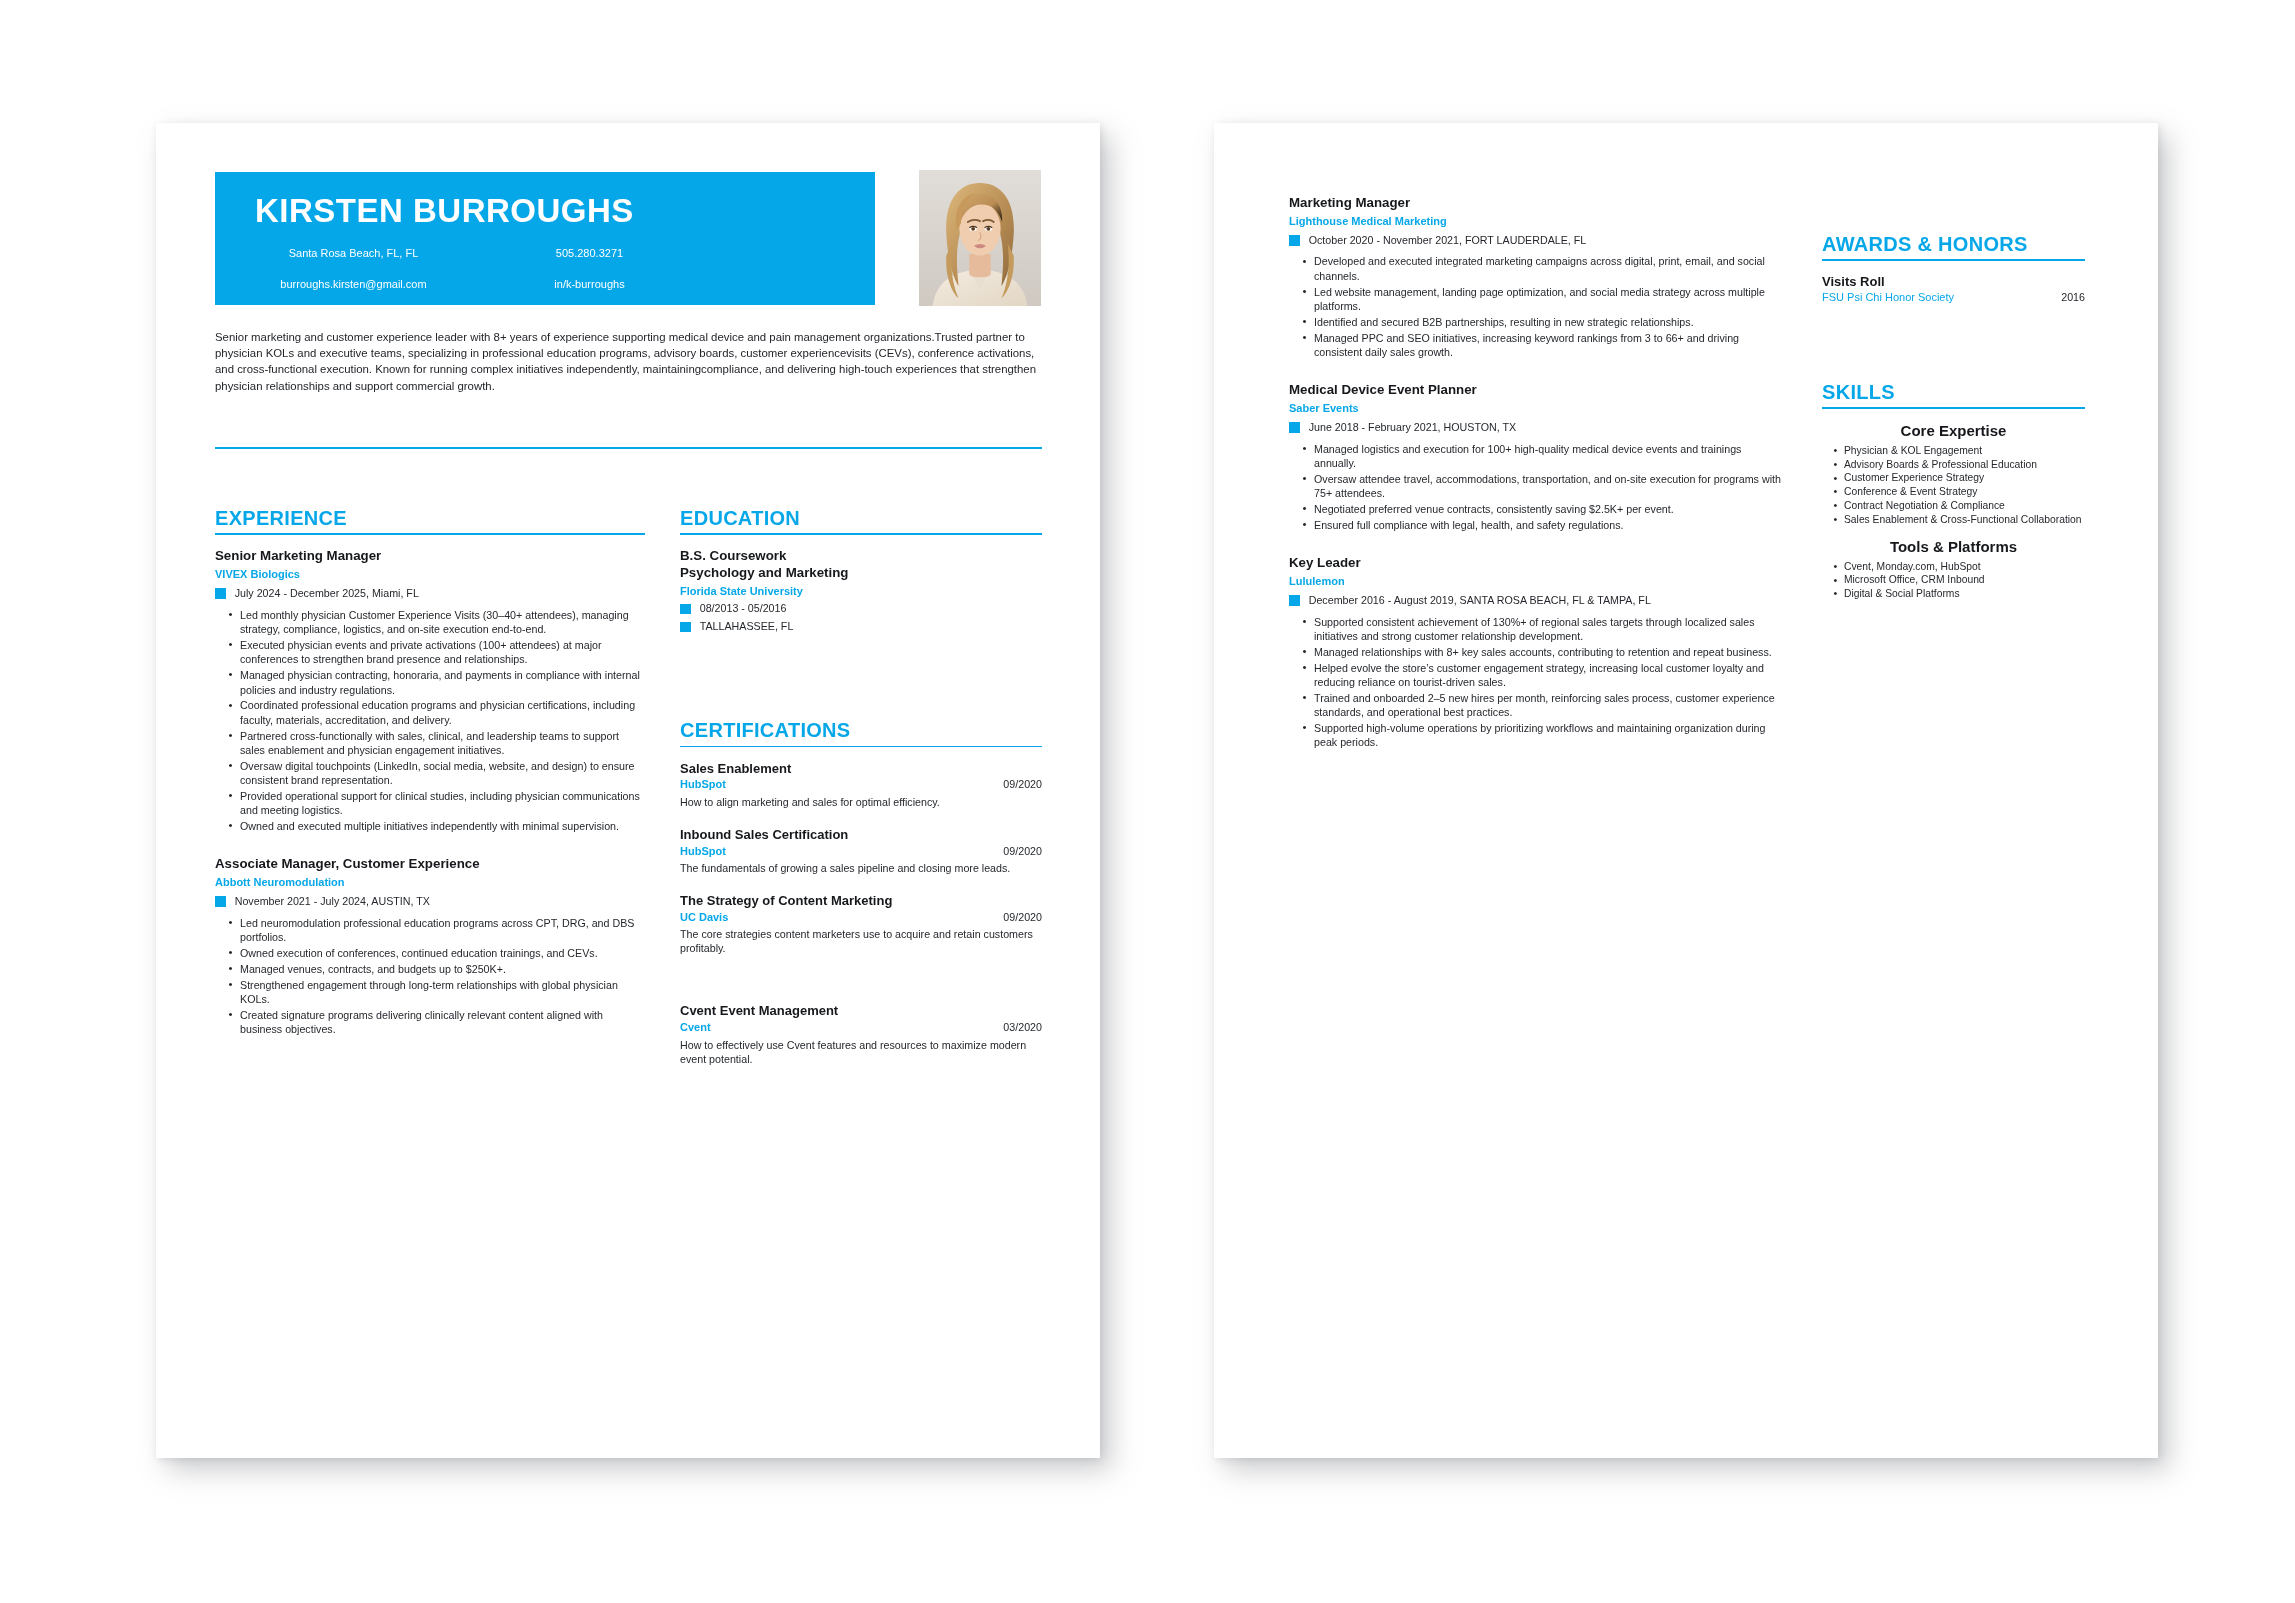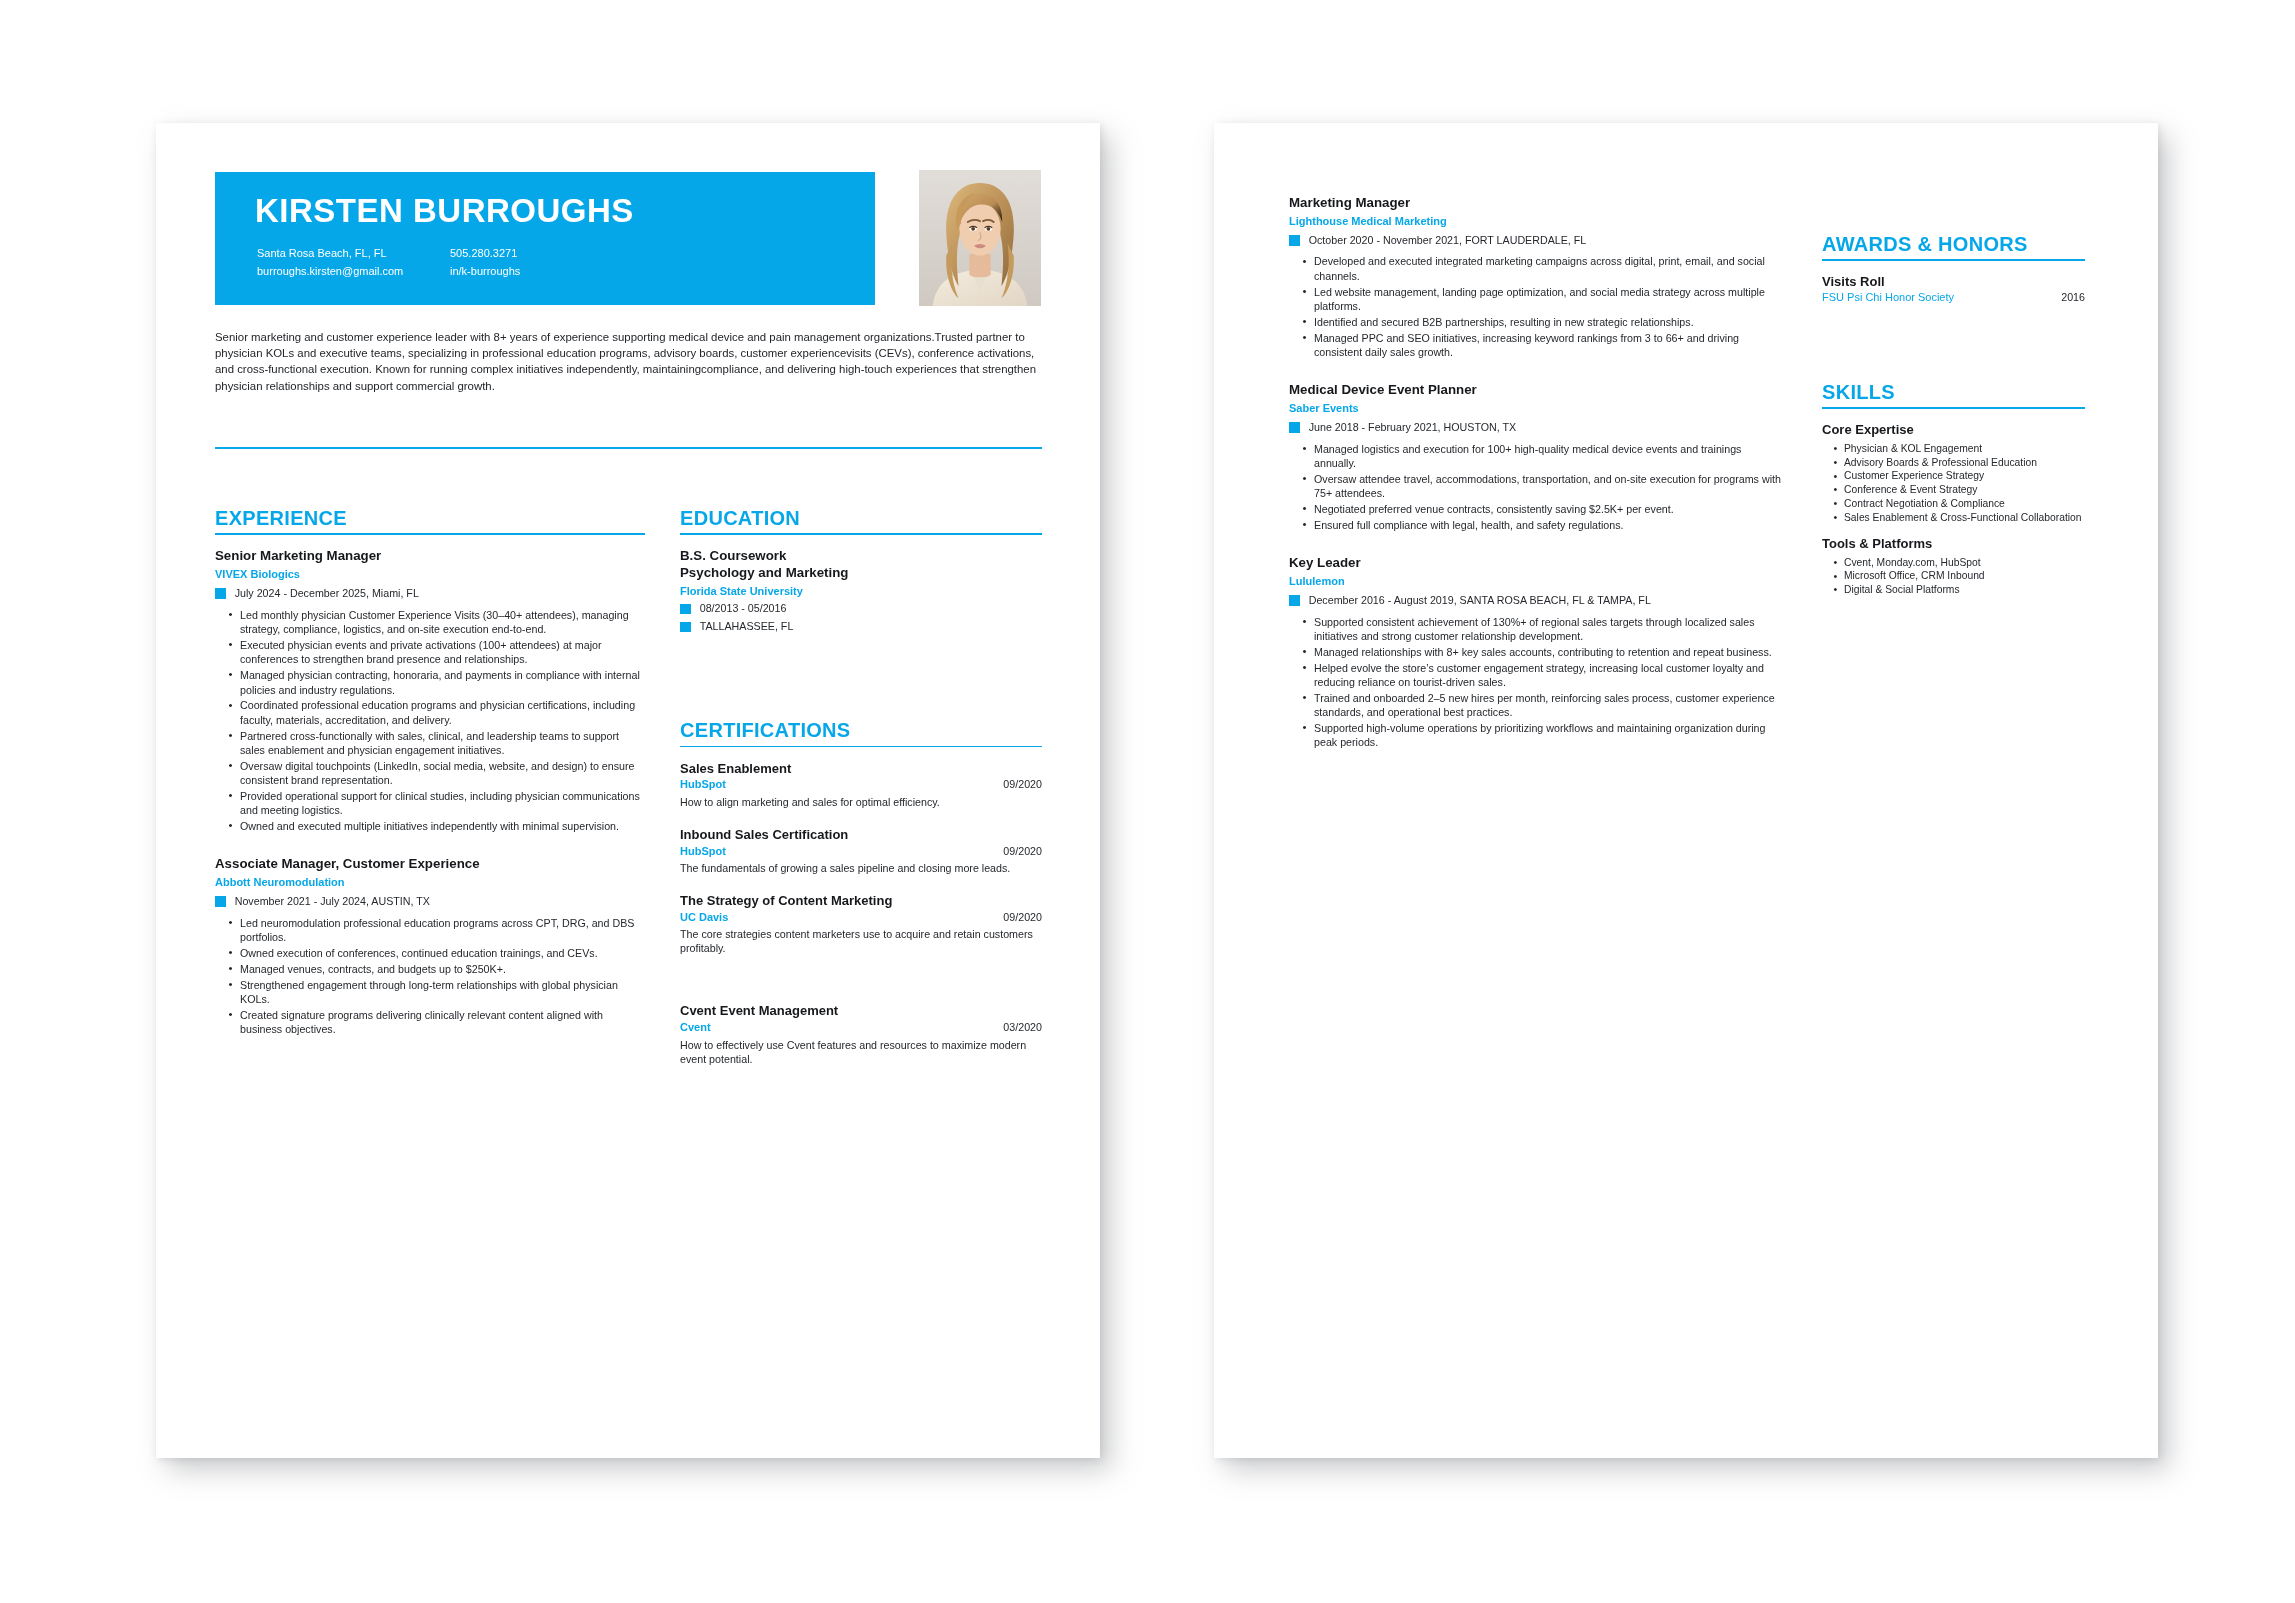--- a/index.html
+++ b/index.html
@@ -26,22 +26,22 @@
     position:absolute; left:0; top:0; width:660px; height:133px;
     background: var(--accent);
   }
   .hdr-name {
     position:absolute; left:40px; top:20px;
     color:#fff; font-size:33px; font-weight:700; letter-spacing:0.5px;
     font-family:"Liberation Sans", sans-serif;
   }
   .hdr-contact {
     position:absolute; left:42px; top:75px; width:472px;
-    display:grid; grid-template-columns: 193px auto; row-gap: 5px;
-    color:#ffffff; font-size:11px; line-height:1.15;
+    display:grid; grid-template-columns: 193px auto; row-gap: 18px;
+    color:#ffffff; font-size:11px; line-height:1.15;text-align:center;
   }
   .photo {
     position:absolute; right:0; top:-2.3px; width:122px; height:136px;
     background: linear-gradient(170deg,#dedad5 0%, #d8d3cd 40%, #d2ccc6 100%);
     overflow:hidden;
   }
   .photo svg { display:block; width:100%; height:100%; }
 
   
   .summary {
@@ -97,21 +97,21 @@
   .cert-desc { font-size:10.7px; line-height:1.33; color:#25282d; }
 
   
   .awd-name { font-size:13px; font-weight:700; color:#16181c; margin-bottom:1.5px; }
   .awd-row  { display:flex; justify-content:space-between; align-items:baseline; }
   .awd-org  { font-size:11px; color: var(--accent); }
   .awd-year { font-size:10.7px; color:#25282d; }
 
   
   .sk-group  { margin-bottom:12px; }
-  .sk-h      { font-size:13px; font-weight:700; color:#16181c; margin-bottom:4.6px; }
+  .sk-h      { font-size:15px; font-weight:700; color:#16181c; margin-bottom:4.6px;text-align:center; }
   ul.sk { list-style:none; margin:0 0 0 10px; padding:0; }
   ul.sk li { position:relative; padding-left:12px; font-size:10.3px; line-height:1.33; color:#25282d; }
   ul.sk li::before { content:"•"; position:absolute; left:1.5px; top:-0.8px; font-size:10.7px; color:#25282d; }
 
   .gap-40 { height:30px; }
   .gap-52 { height:40px; }
 </style>
 </head>
 <body>
 

